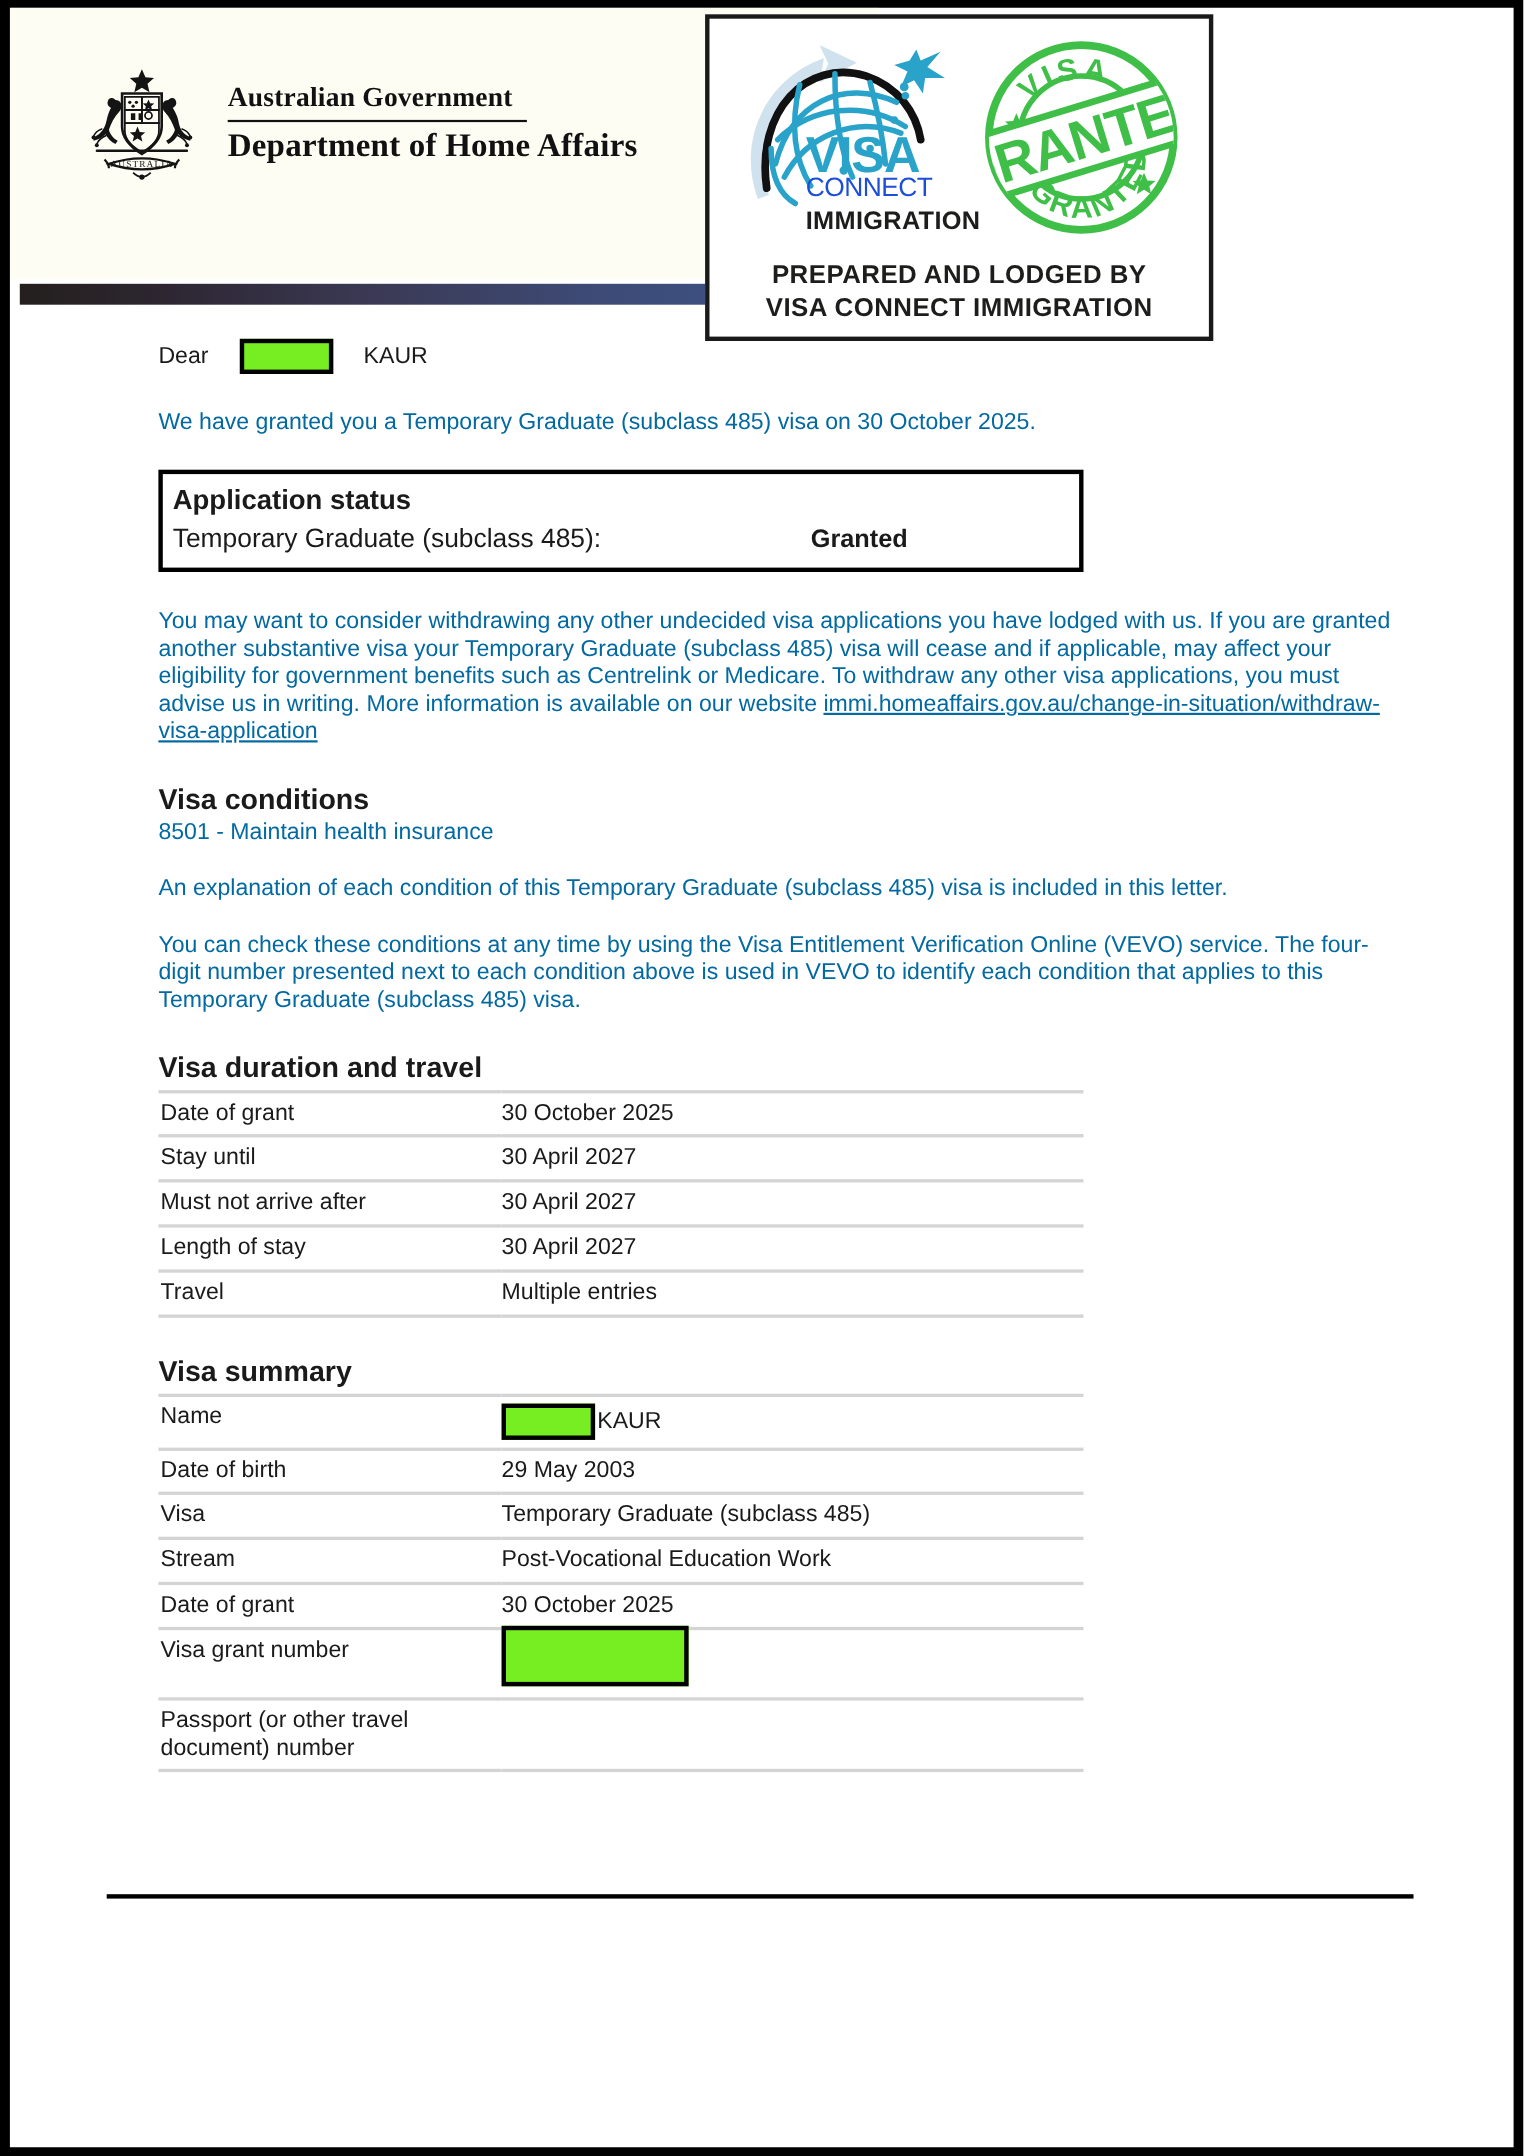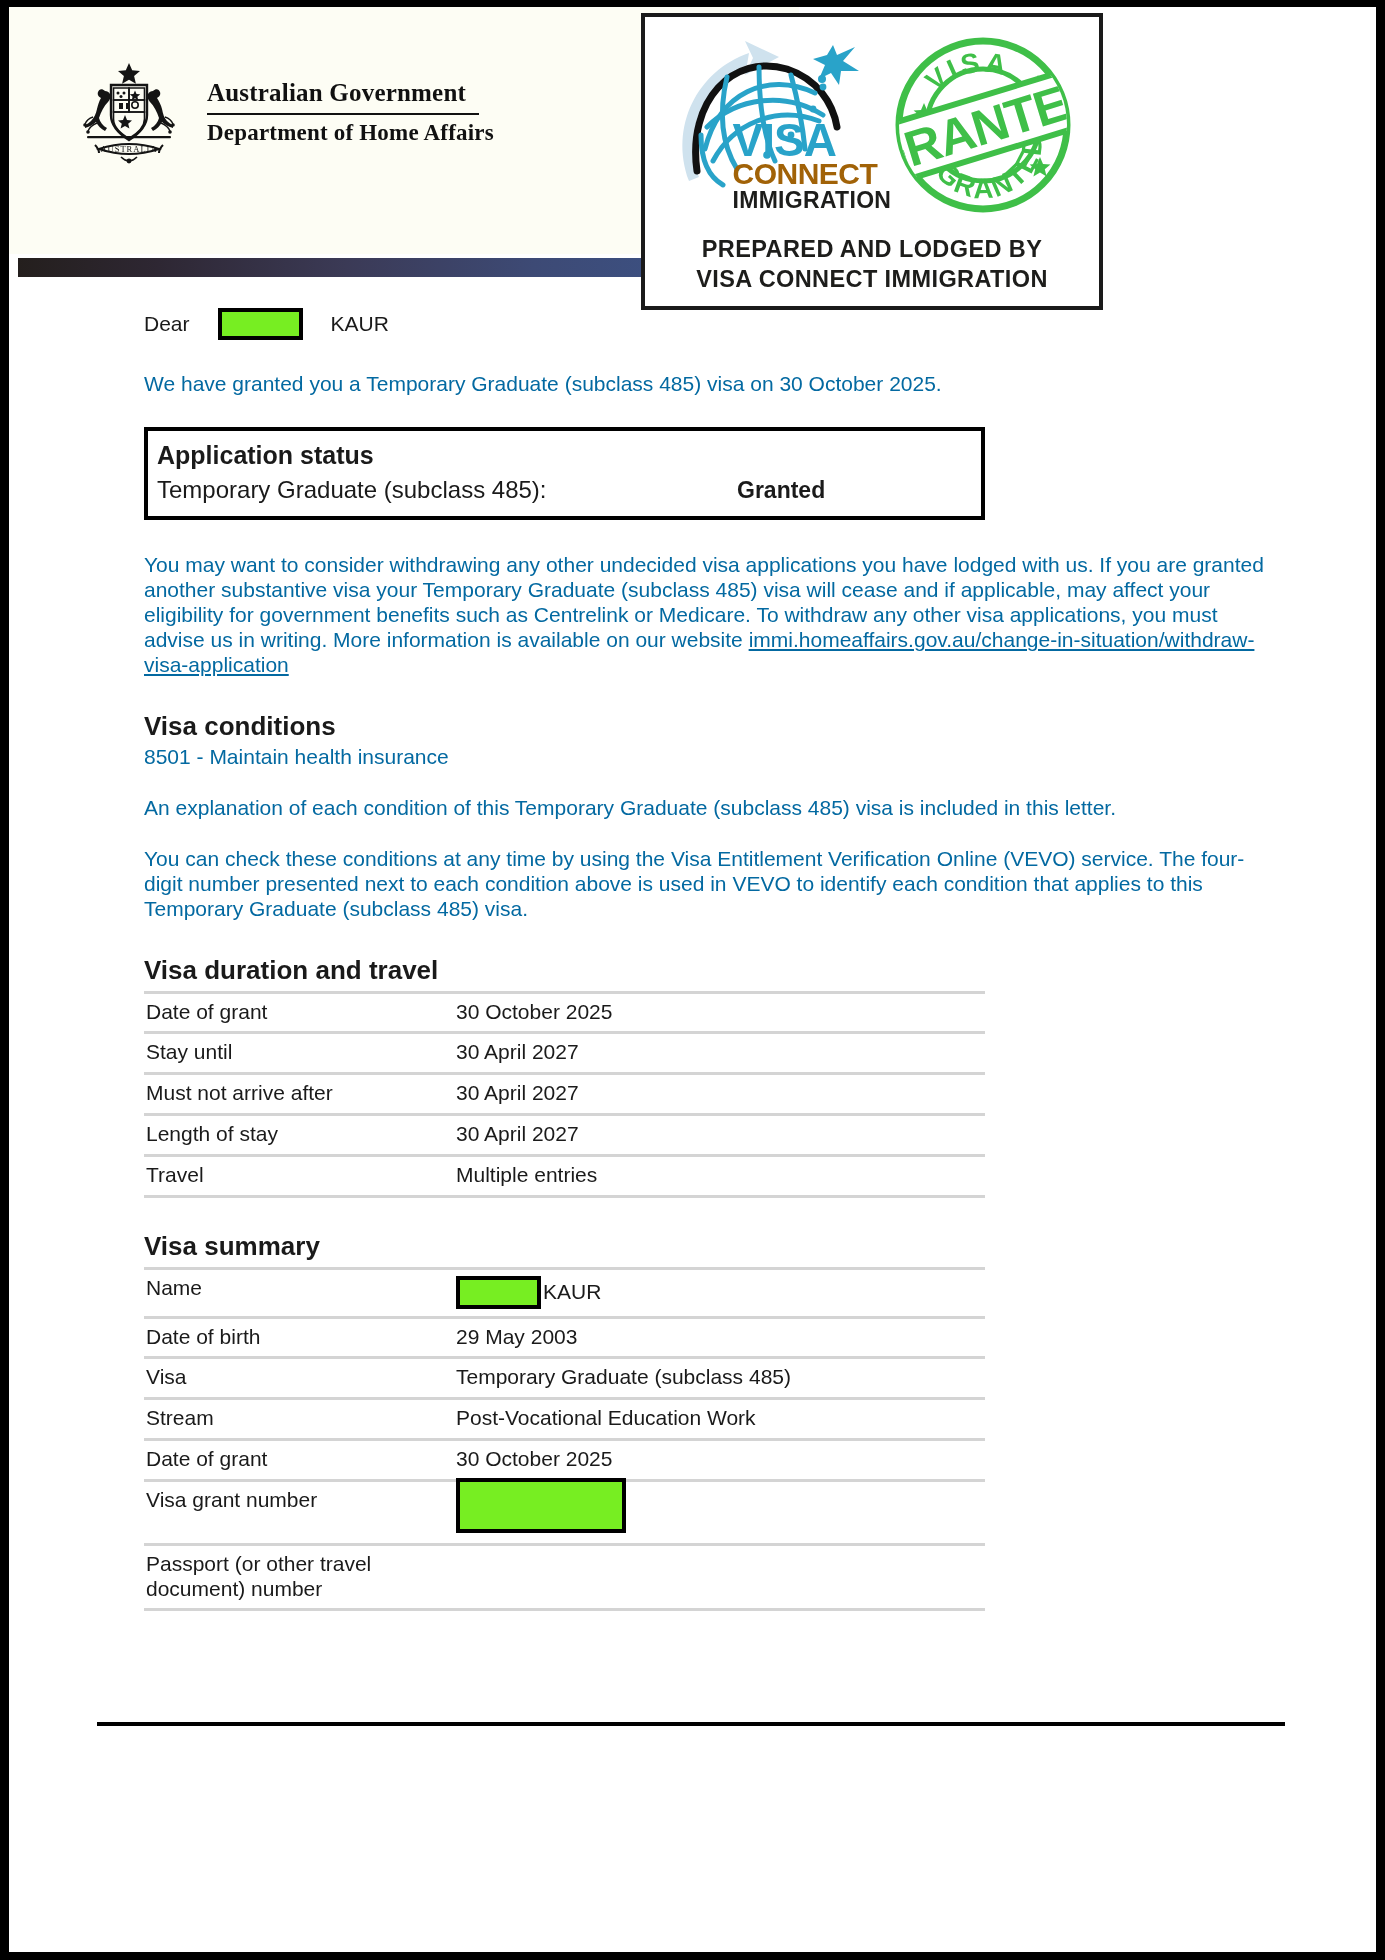--- a/index.html
+++ b/index.html
@@ -55,21 +55,21 @@
     letter-spacing: .2px;
     white-space: nowrap;
   }
   .govtext .rule {
     height: 2px;
     background: #111111;
     margin: 6px 0 5px 0;
     width: 272px;
   }
   .govtext .line2 {
-    font-size: 23px;
+    font-size: 30px;
     font-weight: bold;
     letter-spacing: .2px;
     white-space: nowrap;
   }
   .gradband {
     position: absolute;
     left: 9px;
     top: 251px;
     width: 781px;
     height: 19px;
@@ -109,23 +109,23 @@
     font-size: 46px;
     font-weight: bold;
     color: #29a3c9;
     letter-spacing: -1px;
     line-height: 1;
   }
   .vc-logo .vc-connect {
     position: absolute;
     left: 66px;
     top: 128px;
-    font-size: 30px;
-    font-weight: bold;
-    color: #a16207;
+    font-size: 24px;
+    font-weight: normal;
+    color: #1d4ed8;
     letter-spacing: -.5px;
     line-height: 1;
   }
   .vc-logo .vc-imm {
     position: absolute;
     left: 66px;
     top: 158px;
     font-size: 23px;
     font-weight: bold;
     color: #1d1d1b;

